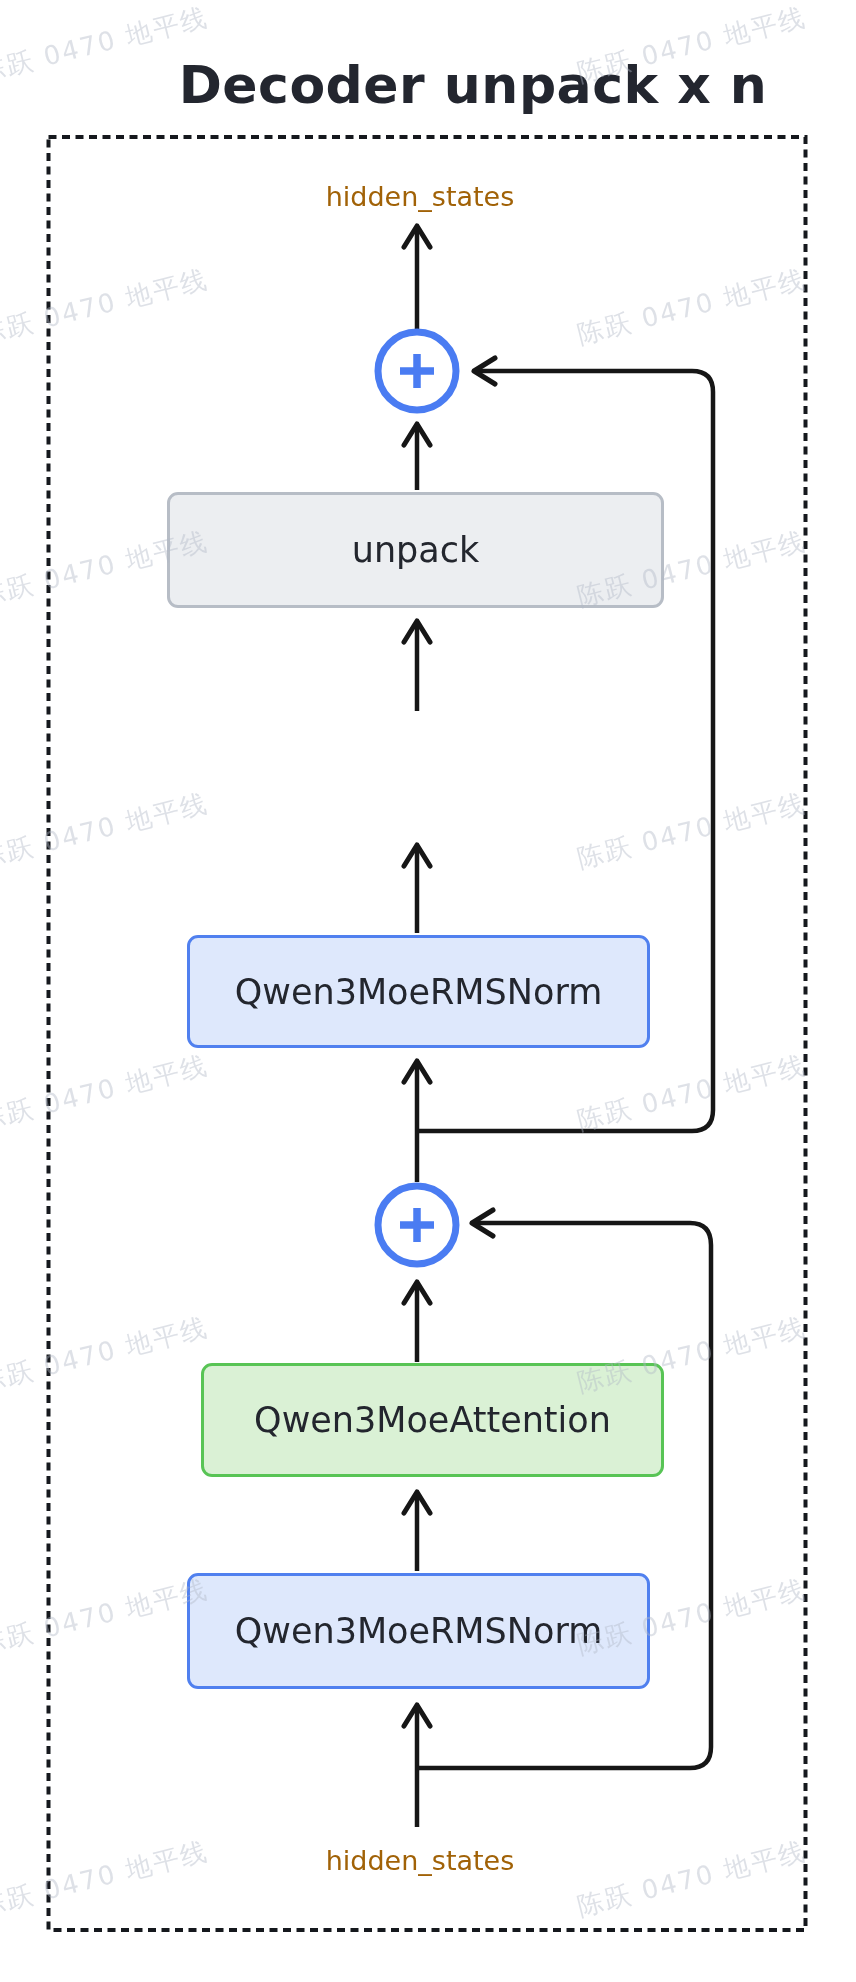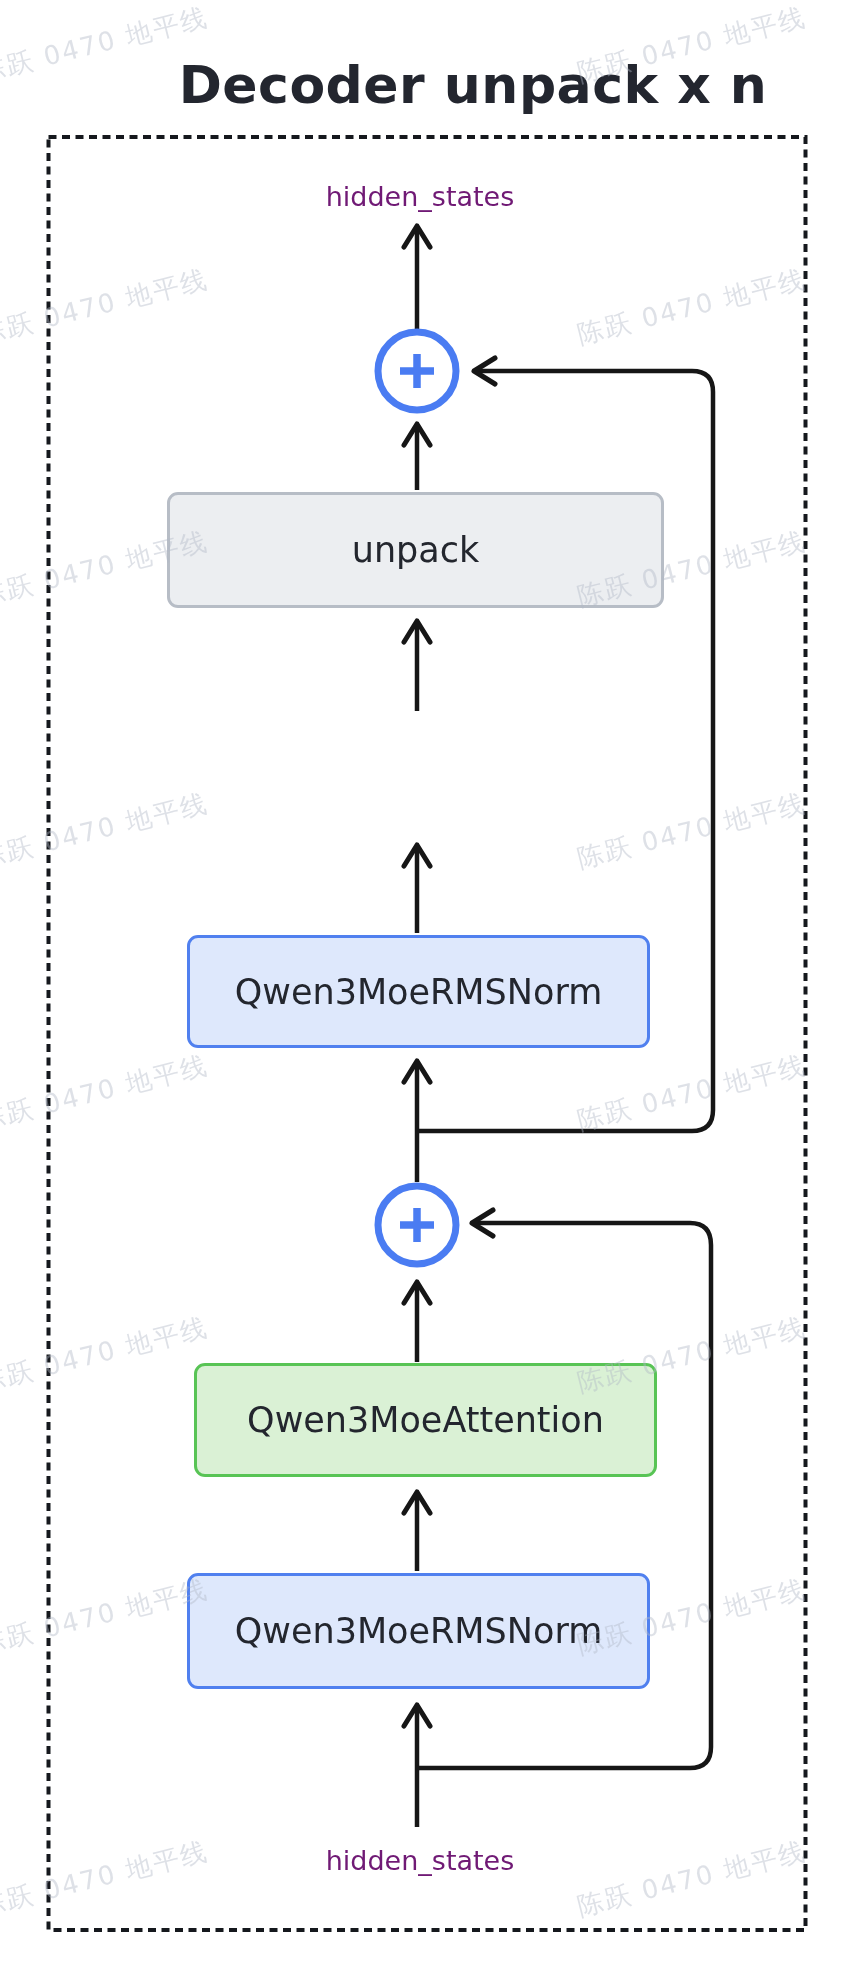--- a/index.html
+++ b/index.html
@@ -16,37 +16,37 @@
   
   .abs { position:absolute; z-index:2; }
   #title {
     left:473px; top:85px;
     transform:translate(-50%,-50%);
     font-size:52px; font-weight:600; color:#23262f;
     white-space:nowrap; letter-spacing:0.5px;
   }
   .io-label {
     transform:translate(-50%,-50%);
-    font-size:27px; font-weight:500; color:#701a75;
+    font-size:27px; font-weight:500; color:#a16207;
     white-space:nowrap;
   }
   #label-out { left:420px; top:196px; }
   #label-in  { left:420px; top:1860px; }
 
   .box {
     box-sizing:border-box;
     display:flex; align-items:center; justify-content:center;
     border-radius:11px;
     font-size:35px; font-weight:500; color:#23262e;
     white-space:nowrap;
   }
   #box-unpack { left:167px; top:492px;  width:497px; height:116px; background:#eceef1; border:3px solid #b7bdc6; }
   #box-sparse { left:167px; top:713px;  width:497px; height:117px; background:#fce8cd; border:3px solid #f6a43c; }
   #box-norm1  { left:187px; top:935px;  width:463px; height:113px; background:#dee8fc; border:3px solid #5080ef; }
-  #box-attn   { left:194px; top:1363px; width:463px; height:114px; background:#daf1d5; border:3px solid #58c455; }
+  #box-attn   { left:201px; top:1363px; width:463px; height:114px; background:#daf1d5; border:3px solid #58c455; }
   #box-norm2  { left:187px; top:1573px; width:463px; height:116px; background:#dee8fc; border:3px solid #5080ef; }
 
   
   #watermarks { position:absolute; left:0; top:0; width:100%; height:100%; z-index:5; pointer-events:none; }
   .wm {
     position:absolute;
     font-size:26px; font-weight:500;
     color:rgba(176,184,198,0.42);
     white-space:nowrap;
     transform:rotate(-14deg);

